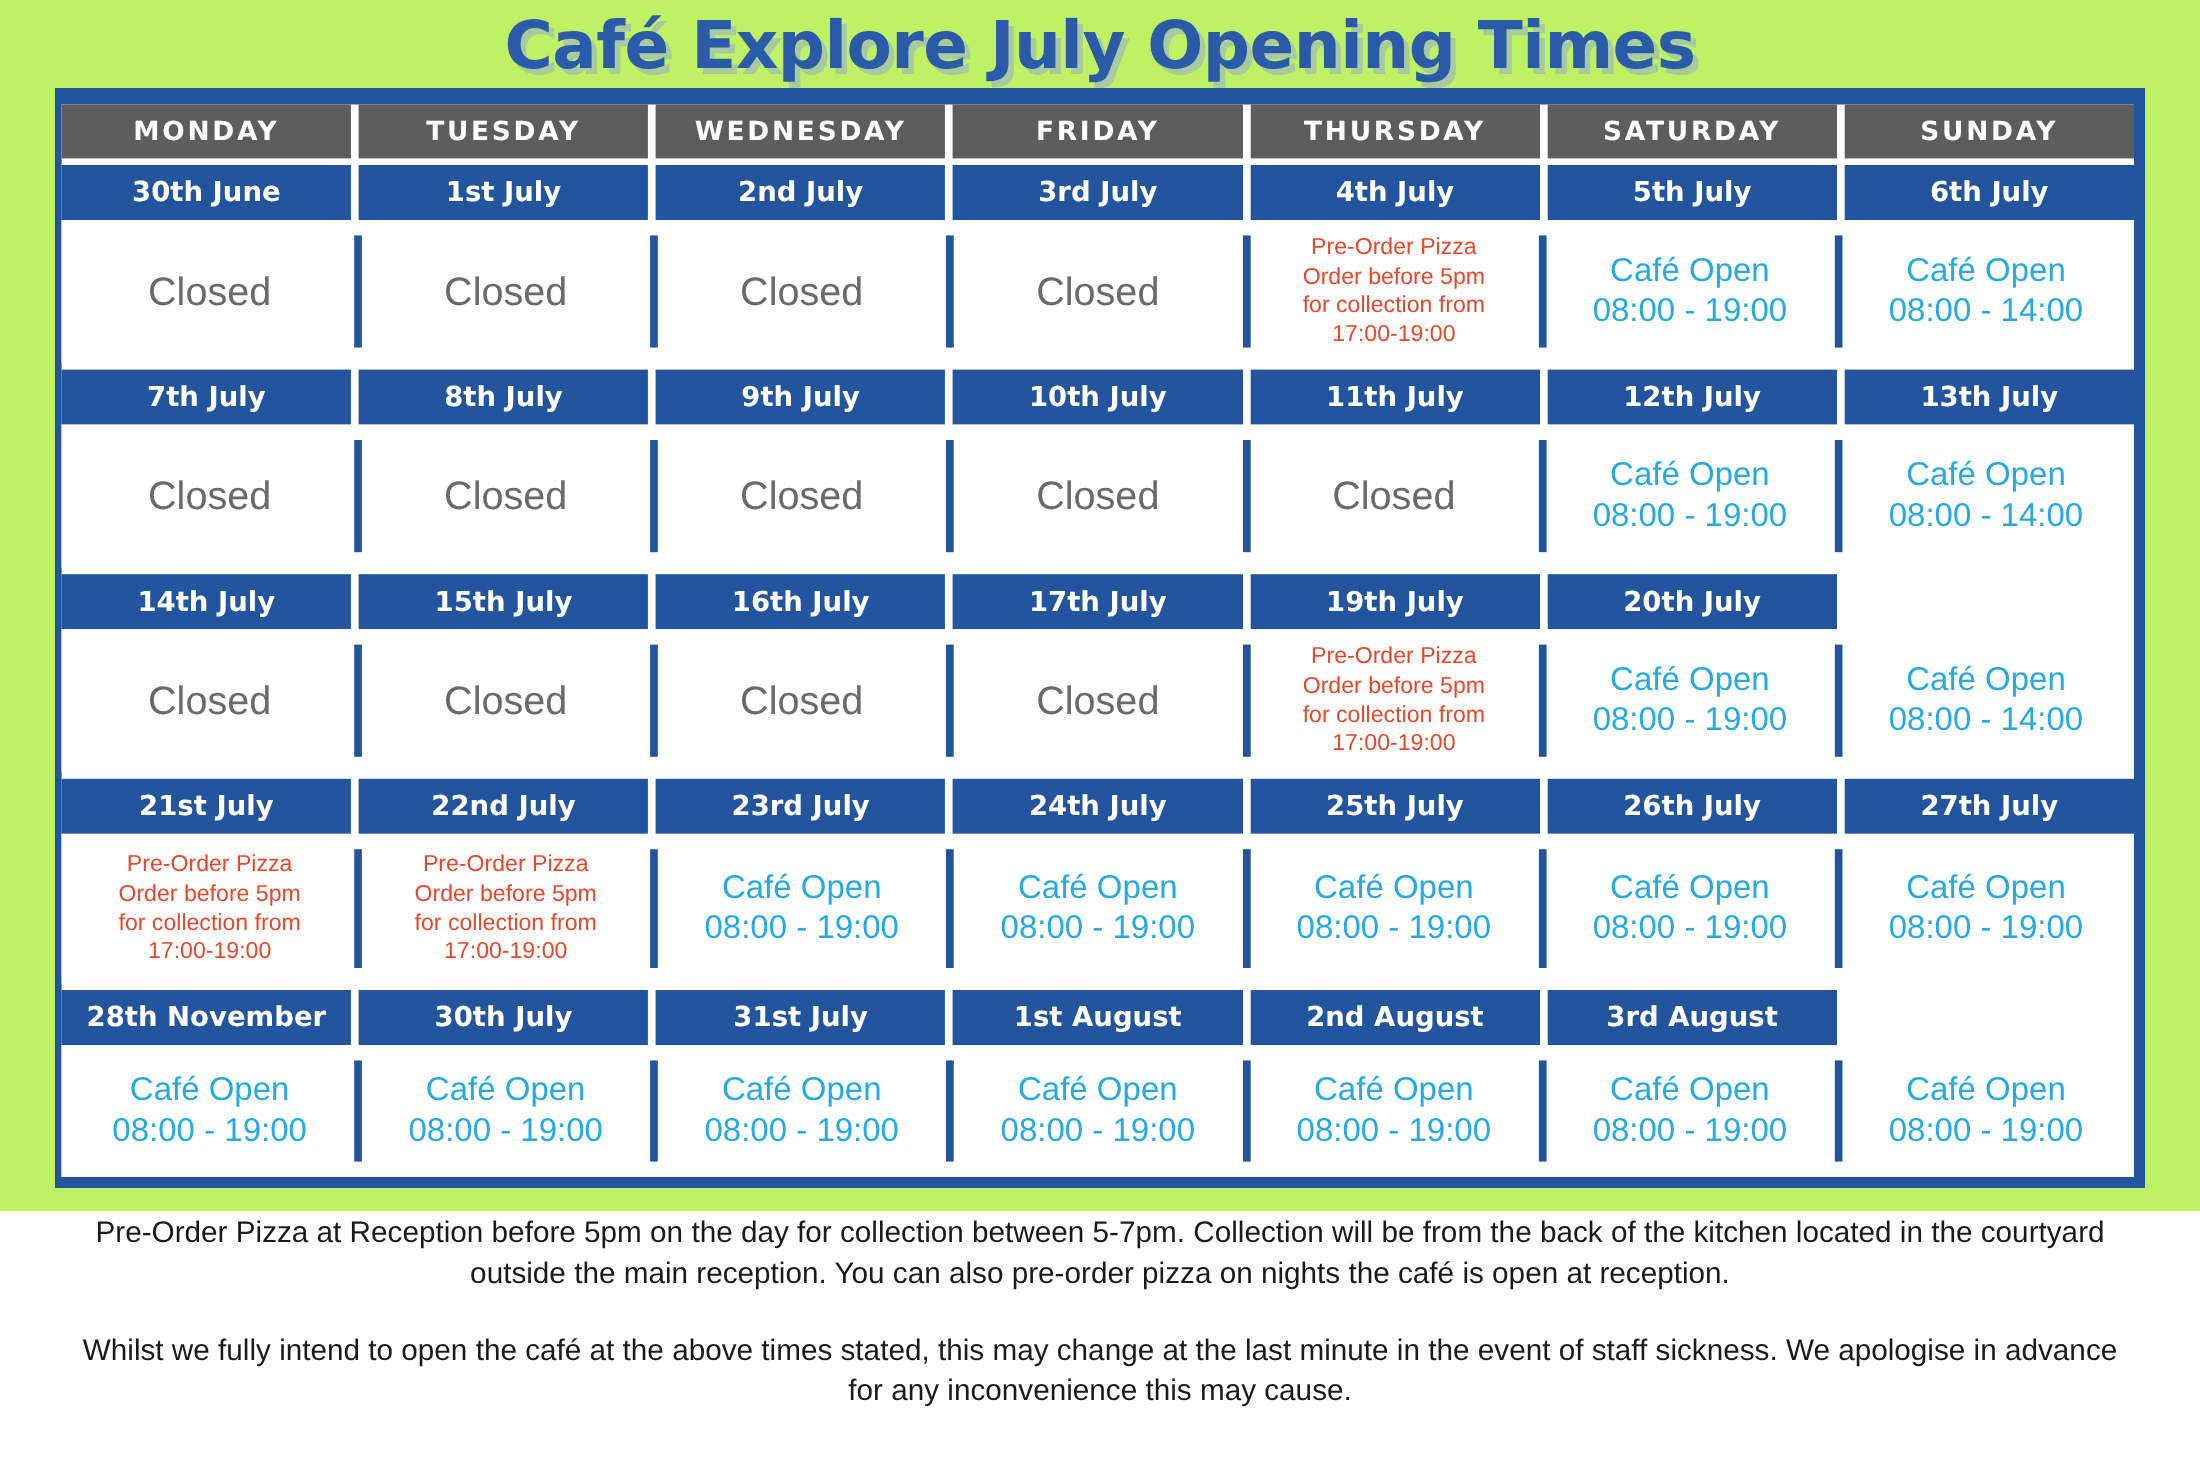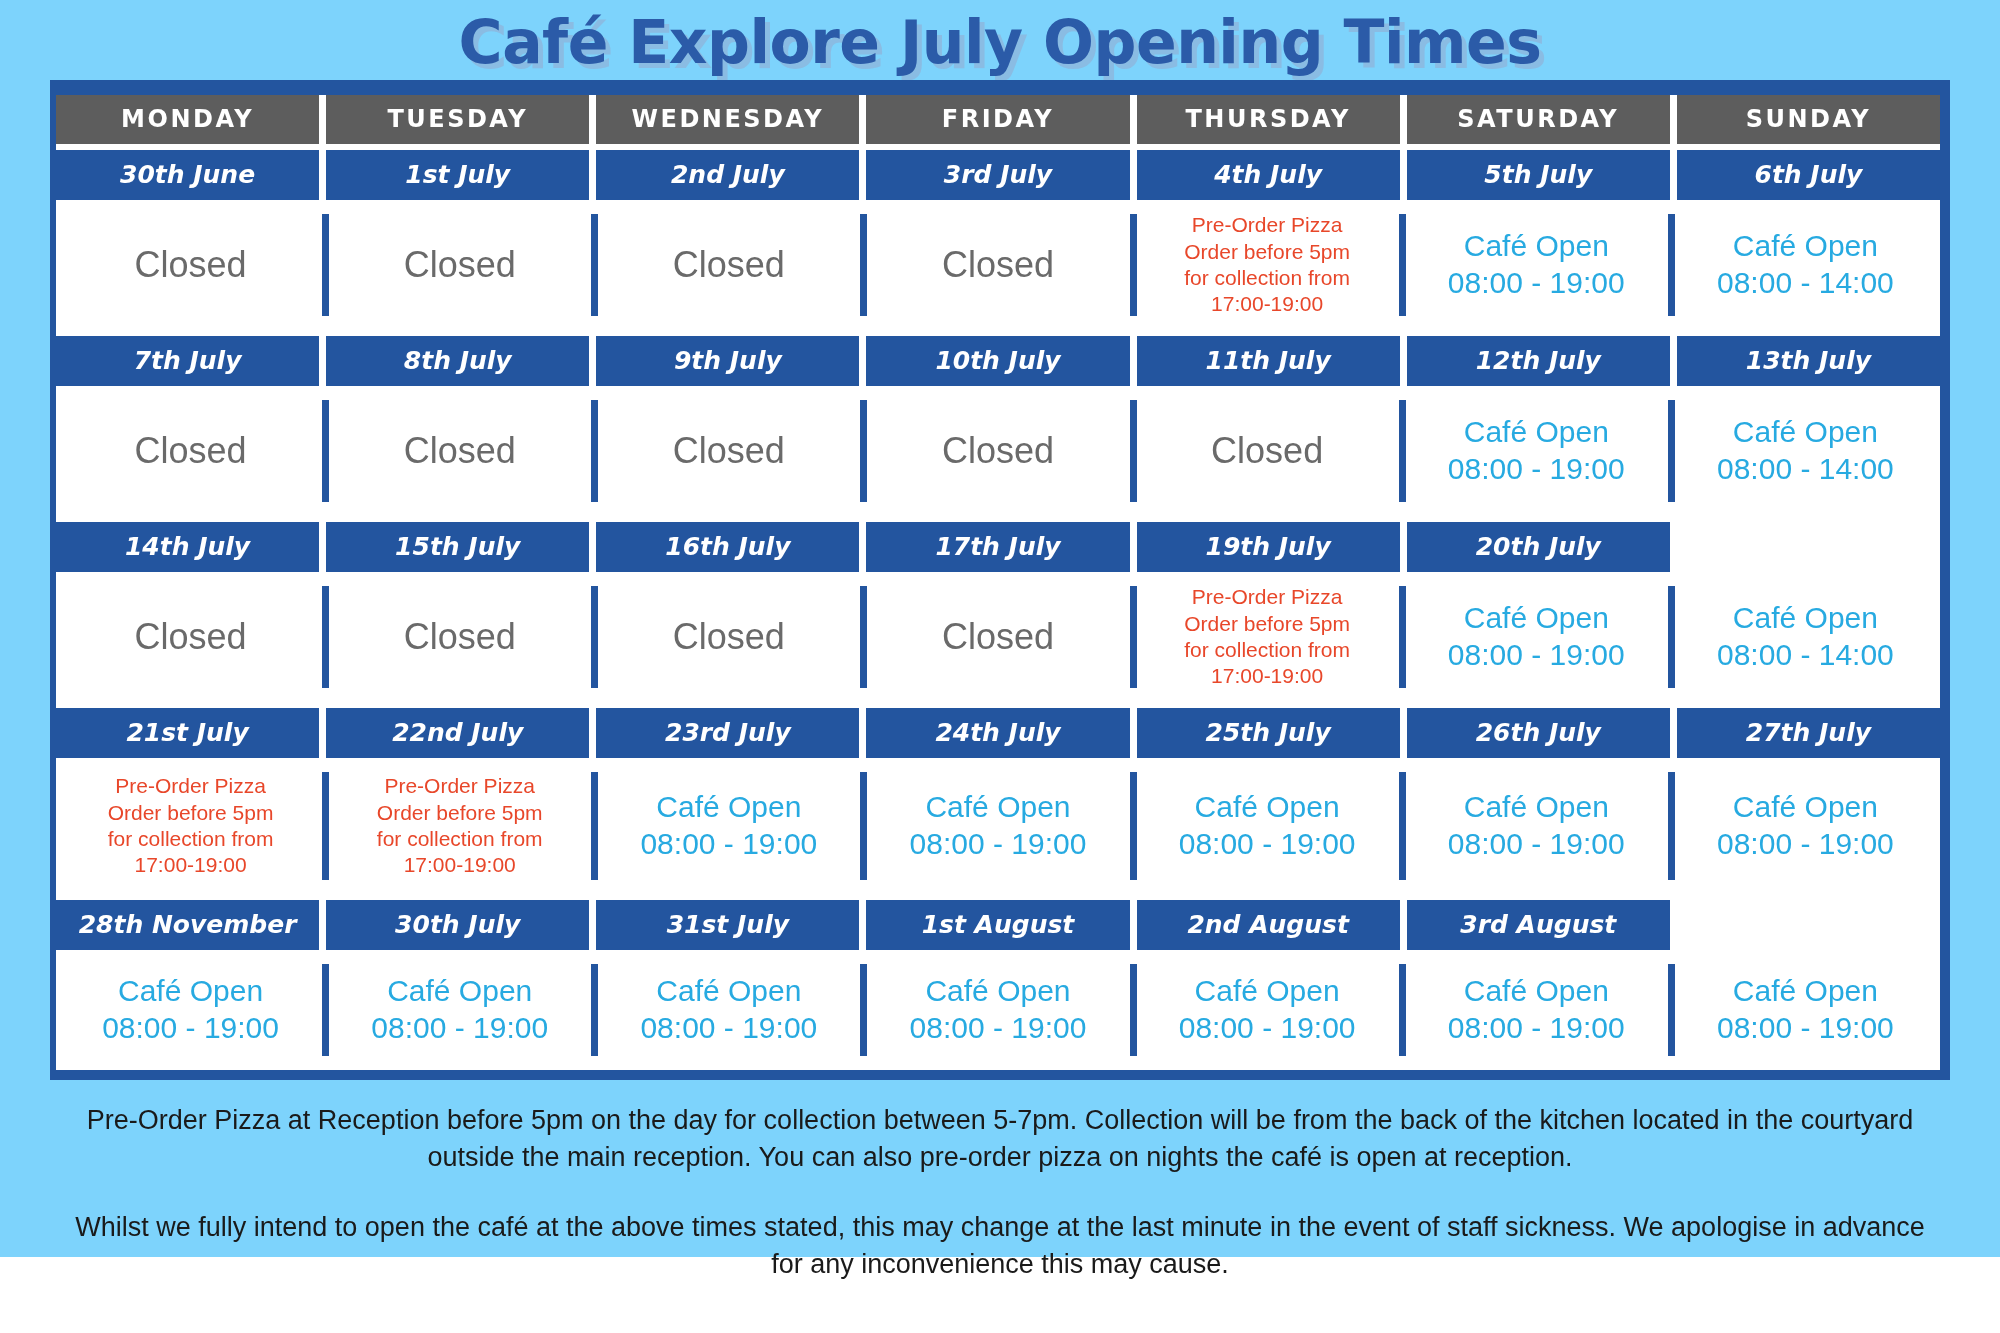--- a/index.html
+++ b/index.html
@@ -10,22 +10,22 @@
   body {
     width: 2000px;
     height: 1333px;
     font-family: "Liberation Sans", sans-serif;
     overflow: hidden;
   }
 
   .page {
     position: relative;
     width: 2000px;
-    height: 1257px;
-    background: #7dd3fc;
+    height: 1101px;
+    background: #bef264;
     box-sizing: border-box;
   }
 
   
   .title-bar {
     height: 80px;
     display: flex;
     align-items: center;
     justify-content: center;
     padding-top: 4px;
@@ -68,21 +68,21 @@
     color: #ffffff;
     font-family: "DejaVu Sans", sans-serif;
     font-size: 24px;
     font-weight: bold;
     letter-spacing: 2.5px;
     text-align: center;
     padding: 10px 0 11px 0;
   }
 
   
-  .date-row { margin-top: 6px; font-style: italic; }
+  .date-row { margin-top: 6px; }
   .date-cell {
     background: #23559F;
     color: #ffffff;
     font-family: "DejaVu Sans", sans-serif;
     font-size: 25px;
     font-weight: bold;
     text-align: center;
     padding: 10px 0 11px 0;
   }
 

